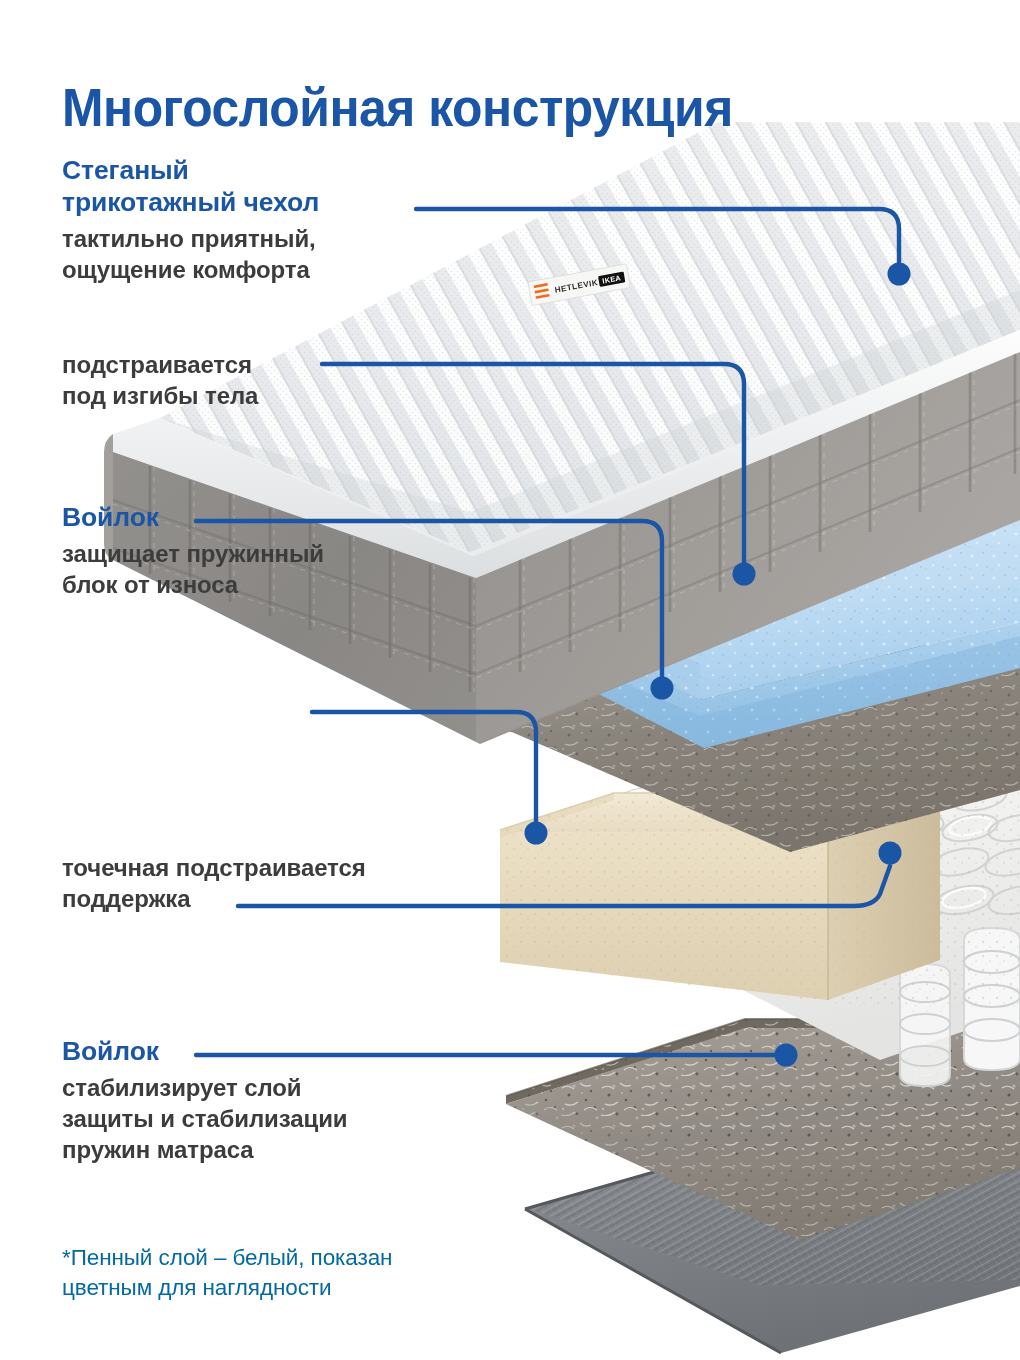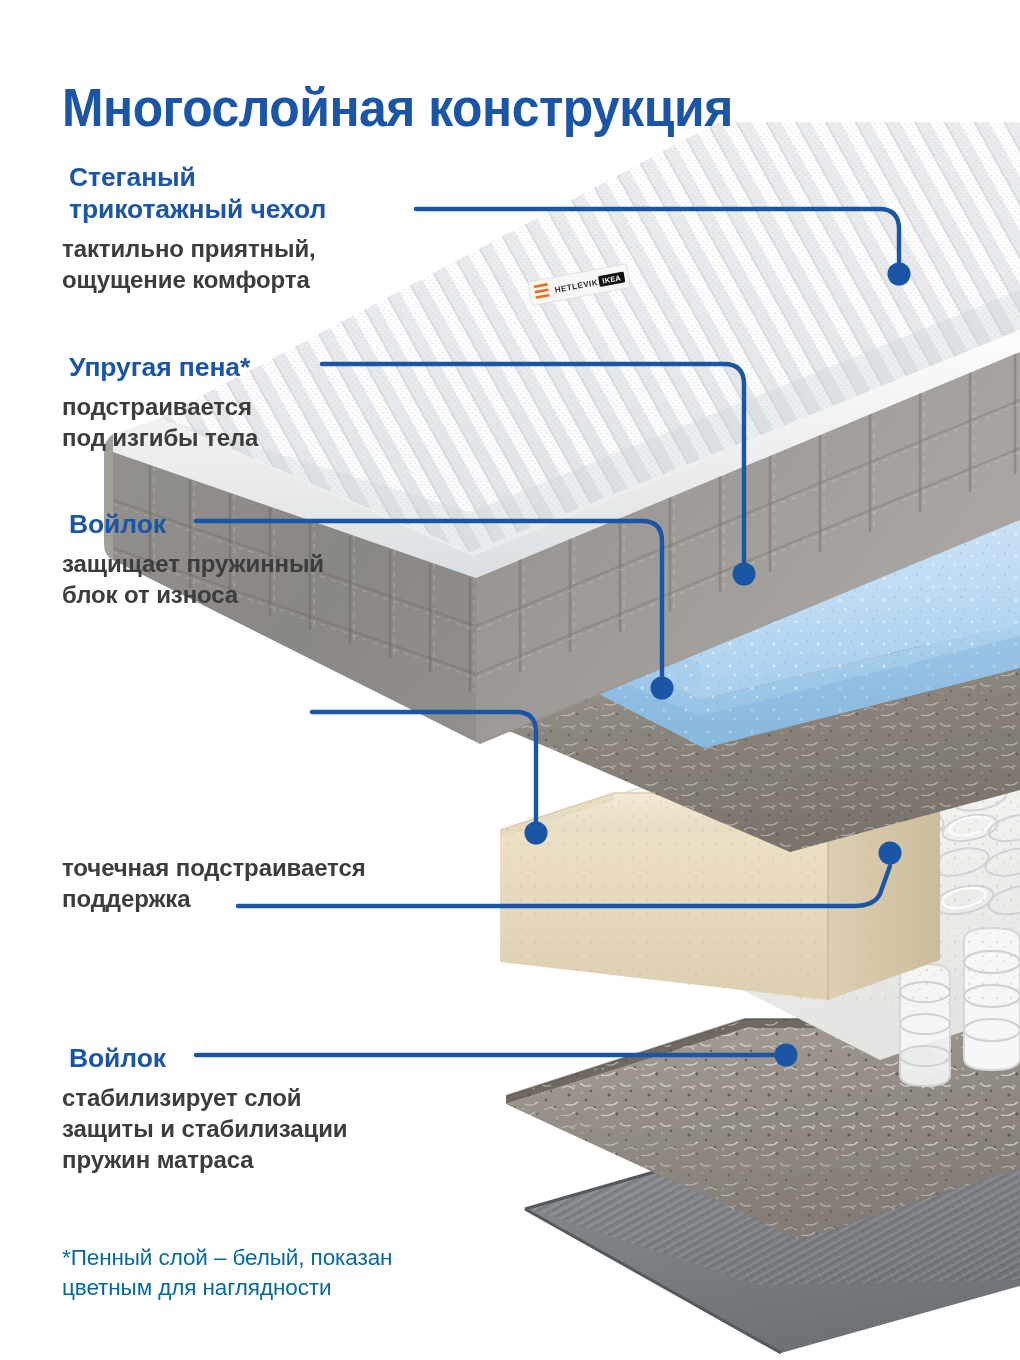--- a/index.html
+++ b/index.html
@@ -18,21 +18,21 @@
     color:#1b55a5;letter-spacing:-0.5px;
     font-family:"Liberation Sans","DejaVu Sans",sans-serif;
     transform:scaleX(0.94);transform-origin:left center;
     white-space:nowrap;
   }
 
   
   .callout{position:absolute;left:62px;}
   .callout .hd{
     font-size:26.5px;font-weight:700;color:#1b55a5;
-    line-height:1.20;letter-spacing:-0.1px;margin:7px;
+    line-height:1.20;letter-spacing:-0.1px;margin:0;
     white-space:pre-line;
   }
   .callout .bd{
     font-size:24px;font-weight:700;color:#3c3c3c;
     line-height:1.30;margin:4px 0 0 0;white-space:pre-line;
     letter-spacing:-0.1px;
   }
   .footnote{
     position:absolute;left:62px;top:1243px;width:430px;
     font-size:22.5px;line-height:1.32;color:#0369a1;white-space:pre-line;
@@ -499,21 +499,20 @@
   <h1 class="title">Многослойная конструкция</h1>
 
   <div class="callout" style="top:155px">
     <div class="hd">Стеганый
 трикотажный чехол</div>
     <div class="bd">тактильно приятный,
 ощущение комфорта</div>
   </div>
 
   <div class="callout" style="top:345px">
-    <div class="hd">Упругая пена*</div>
     <div class="bd">подстраивается
 под изгибы тела</div>
   </div>
 
   <div class="callout" style="top:502px">
     <div class="hd">Войлок</div>
 
     <div class="bd">защищает пружинный
 блок от износа</div>
   </div>

